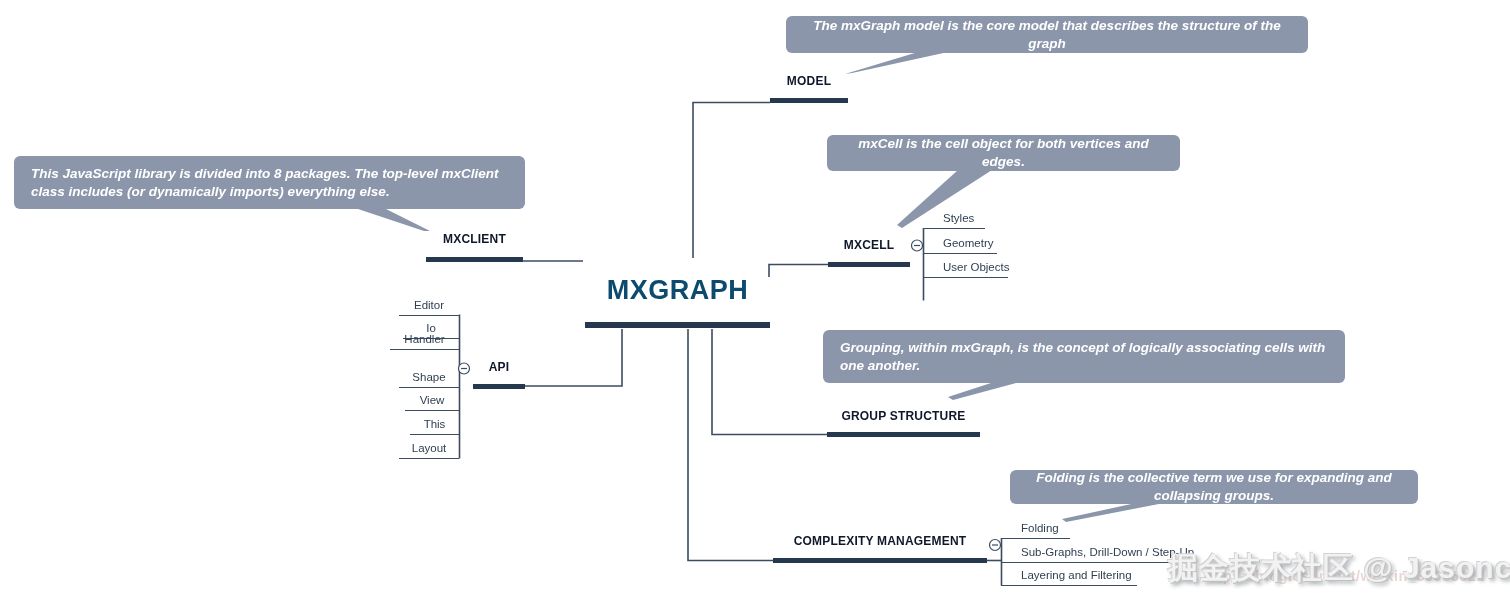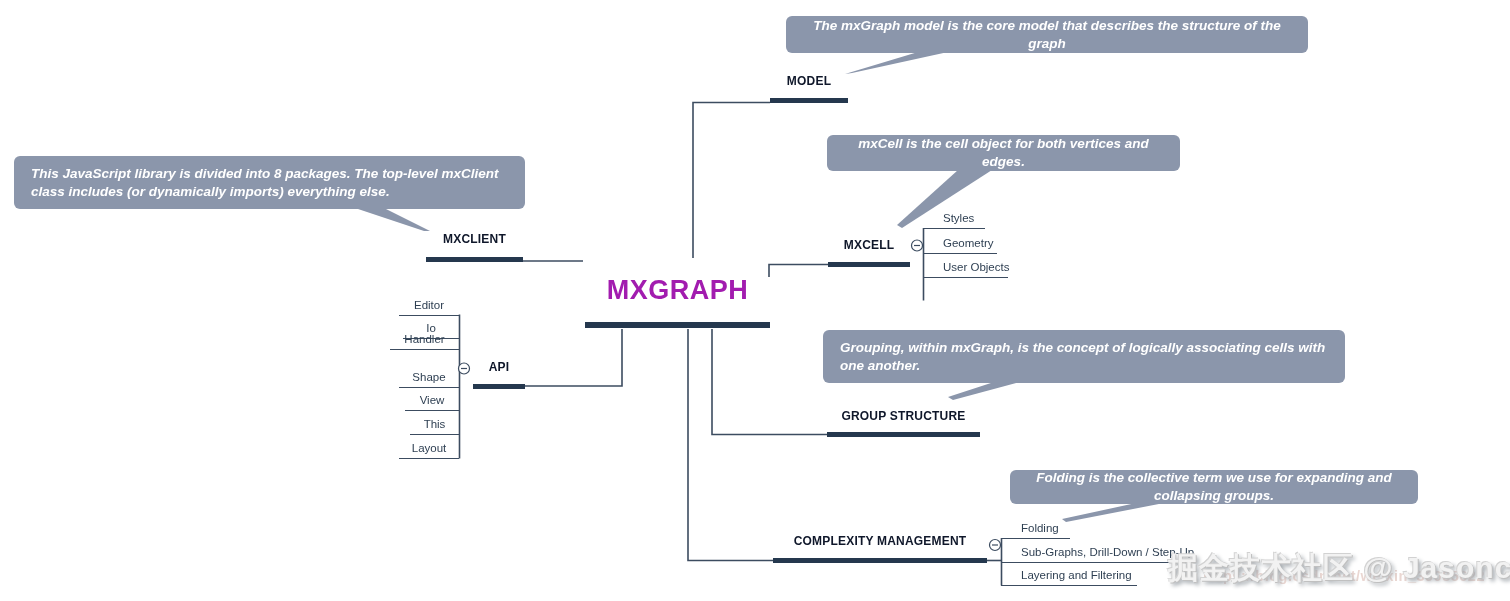--- a/index.html
+++ b/index.html
@@ -6,21 +6,21 @@
   body{
     width:1510px;height:601px;position:relative;background:#ffffff;
     font-family:"Liberation Sans",sans-serif;overflow:hidden;
   }
   
   .node-label{
     position:absolute;color:#0f172a;font-weight:600;font-size:12px;
     letter-spacing:.2px;white-space:nowrap;
   }
   .root-label{
-    position:absolute;color:#a21caf;font-weight:700;font-size:27px;
+    position:absolute;color:#0c4a6e;font-weight:700;font-size:27px;
     letter-spacing:.5px;text-align:center;white-space:nowrap;
   }
   
   .bar{position:absolute;background:#25384e;}
   
   .child{
     position:absolute;height:20px;line-height:20px;font-size:11.5px;
     color:#2e3f52;border-bottom:1px solid #3c4c60;white-space:nowrap;
   }
   .child-r{padding-left:0;text-align:left;text-indent:20px;}

